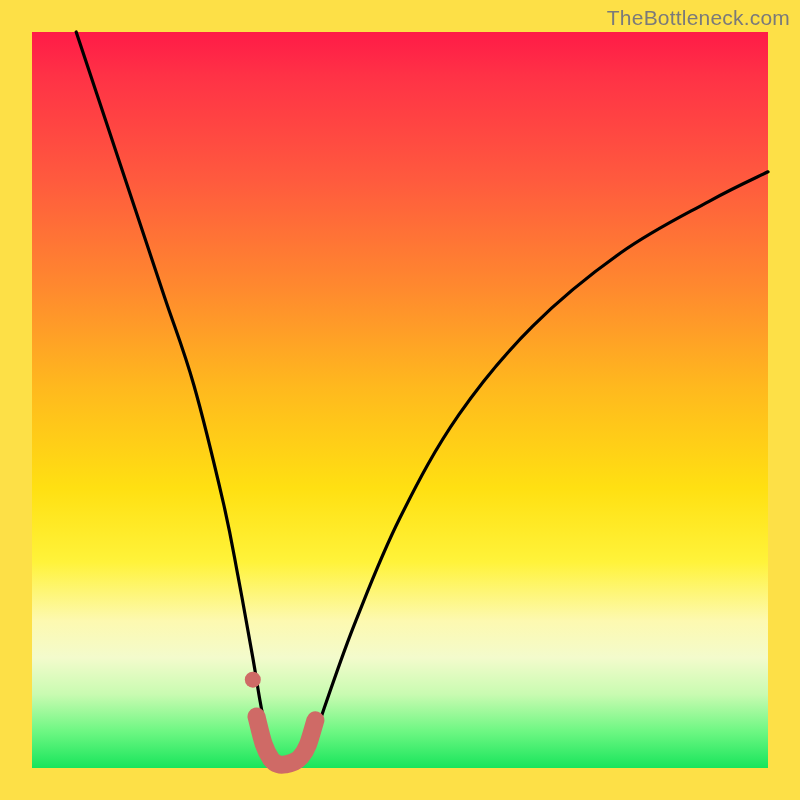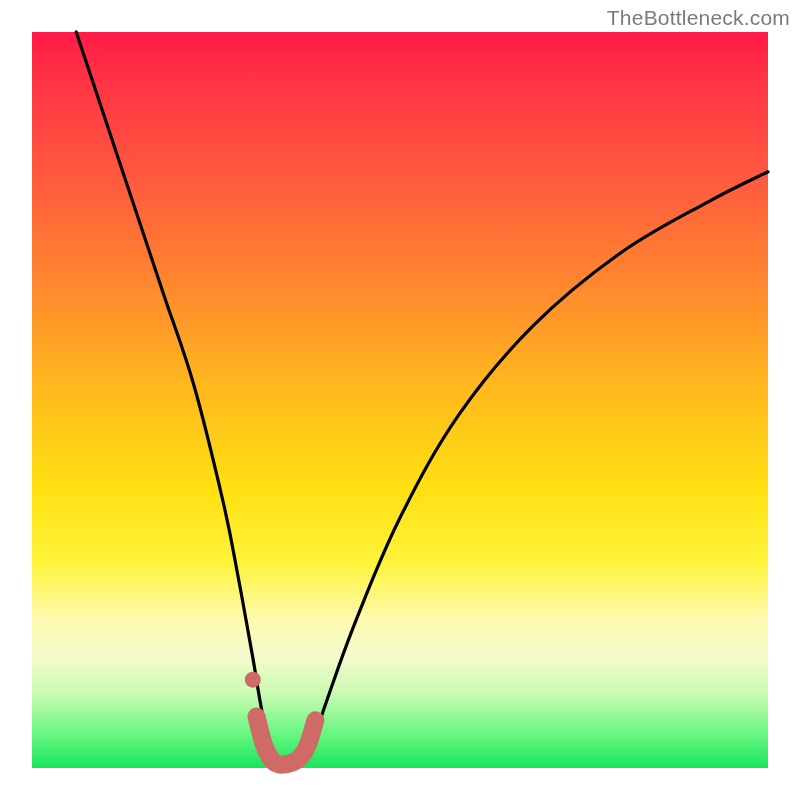--- a/index.html
+++ b/index.html
@@ -10,21 +10,21 @@
     background: #000;
     overflow: hidden;
     font-family: Arial, Helvetica, sans-serif;
   }
   .frame {
     position: absolute;
     left: 0;
     top: 0;
     width: 800px;
     height: 800px;
-    background: #ffffff;
+    background: #fde047;
   }
   .plot {
     position: absolute;
     left: 32px;
     top: 32px;
     width: 736px;
     height: 736px;
     
     background: linear-gradient(
       to bottom,

